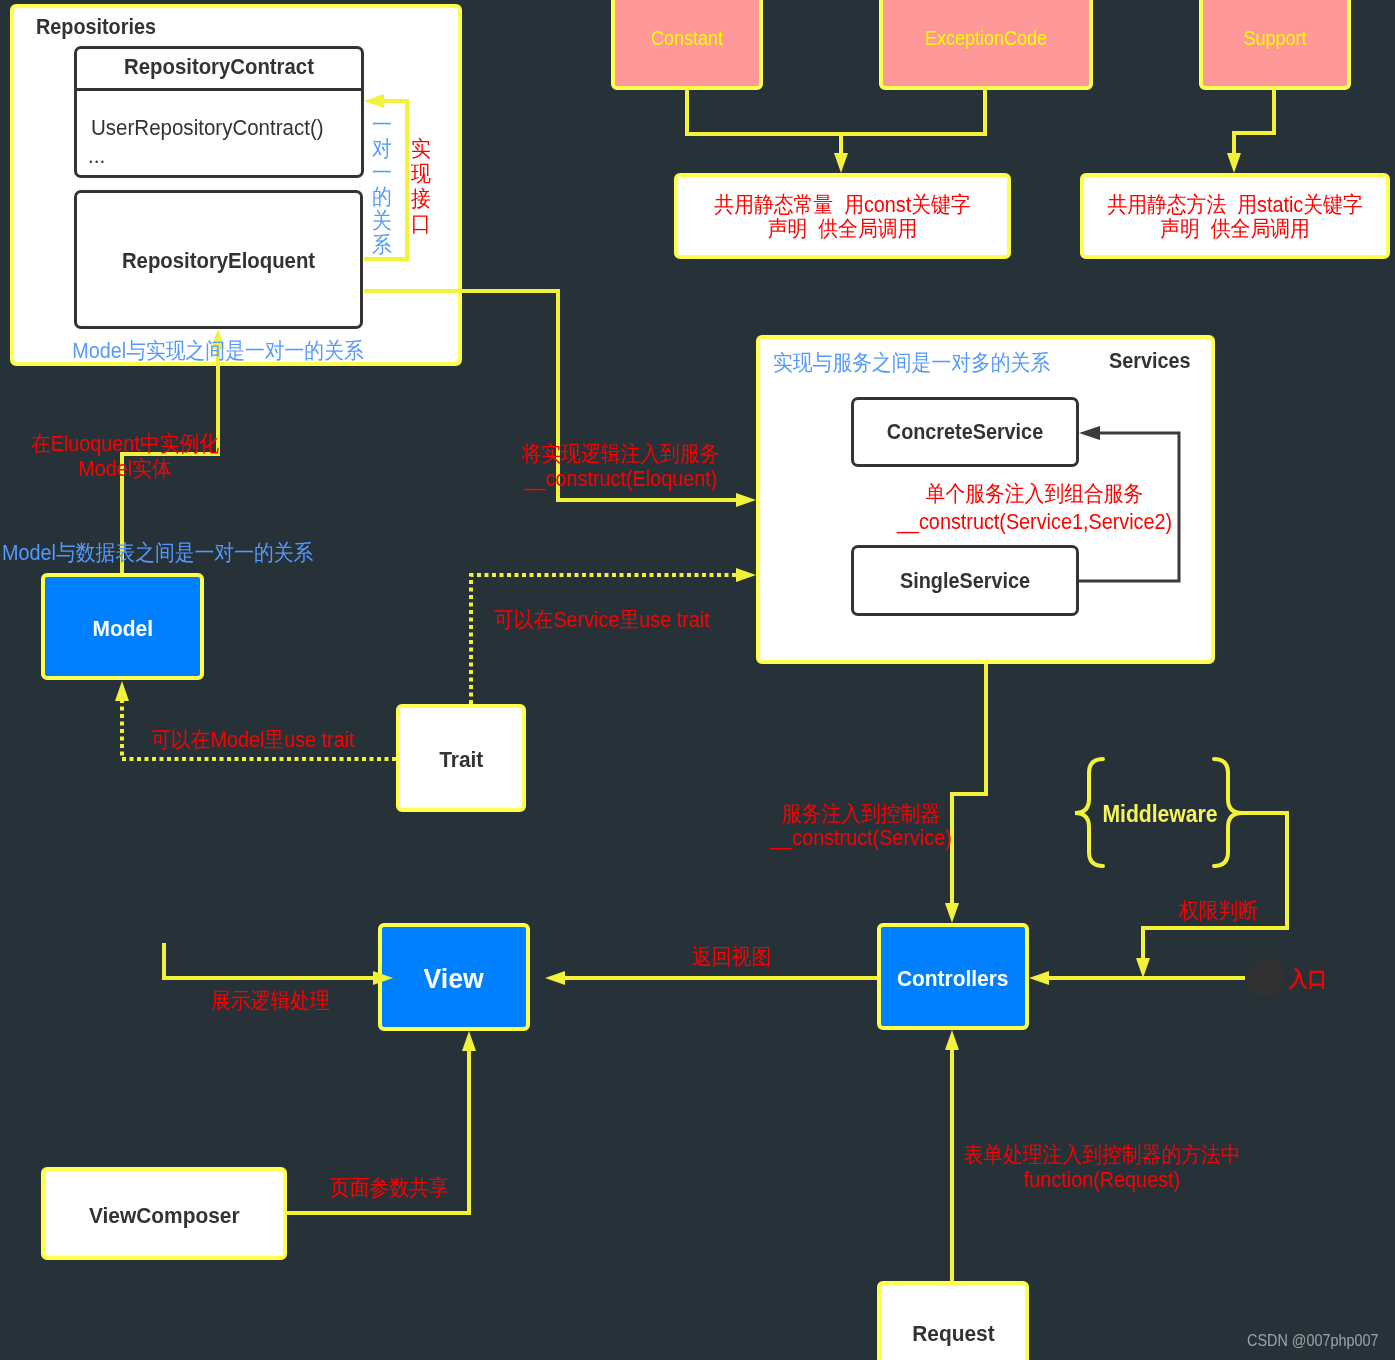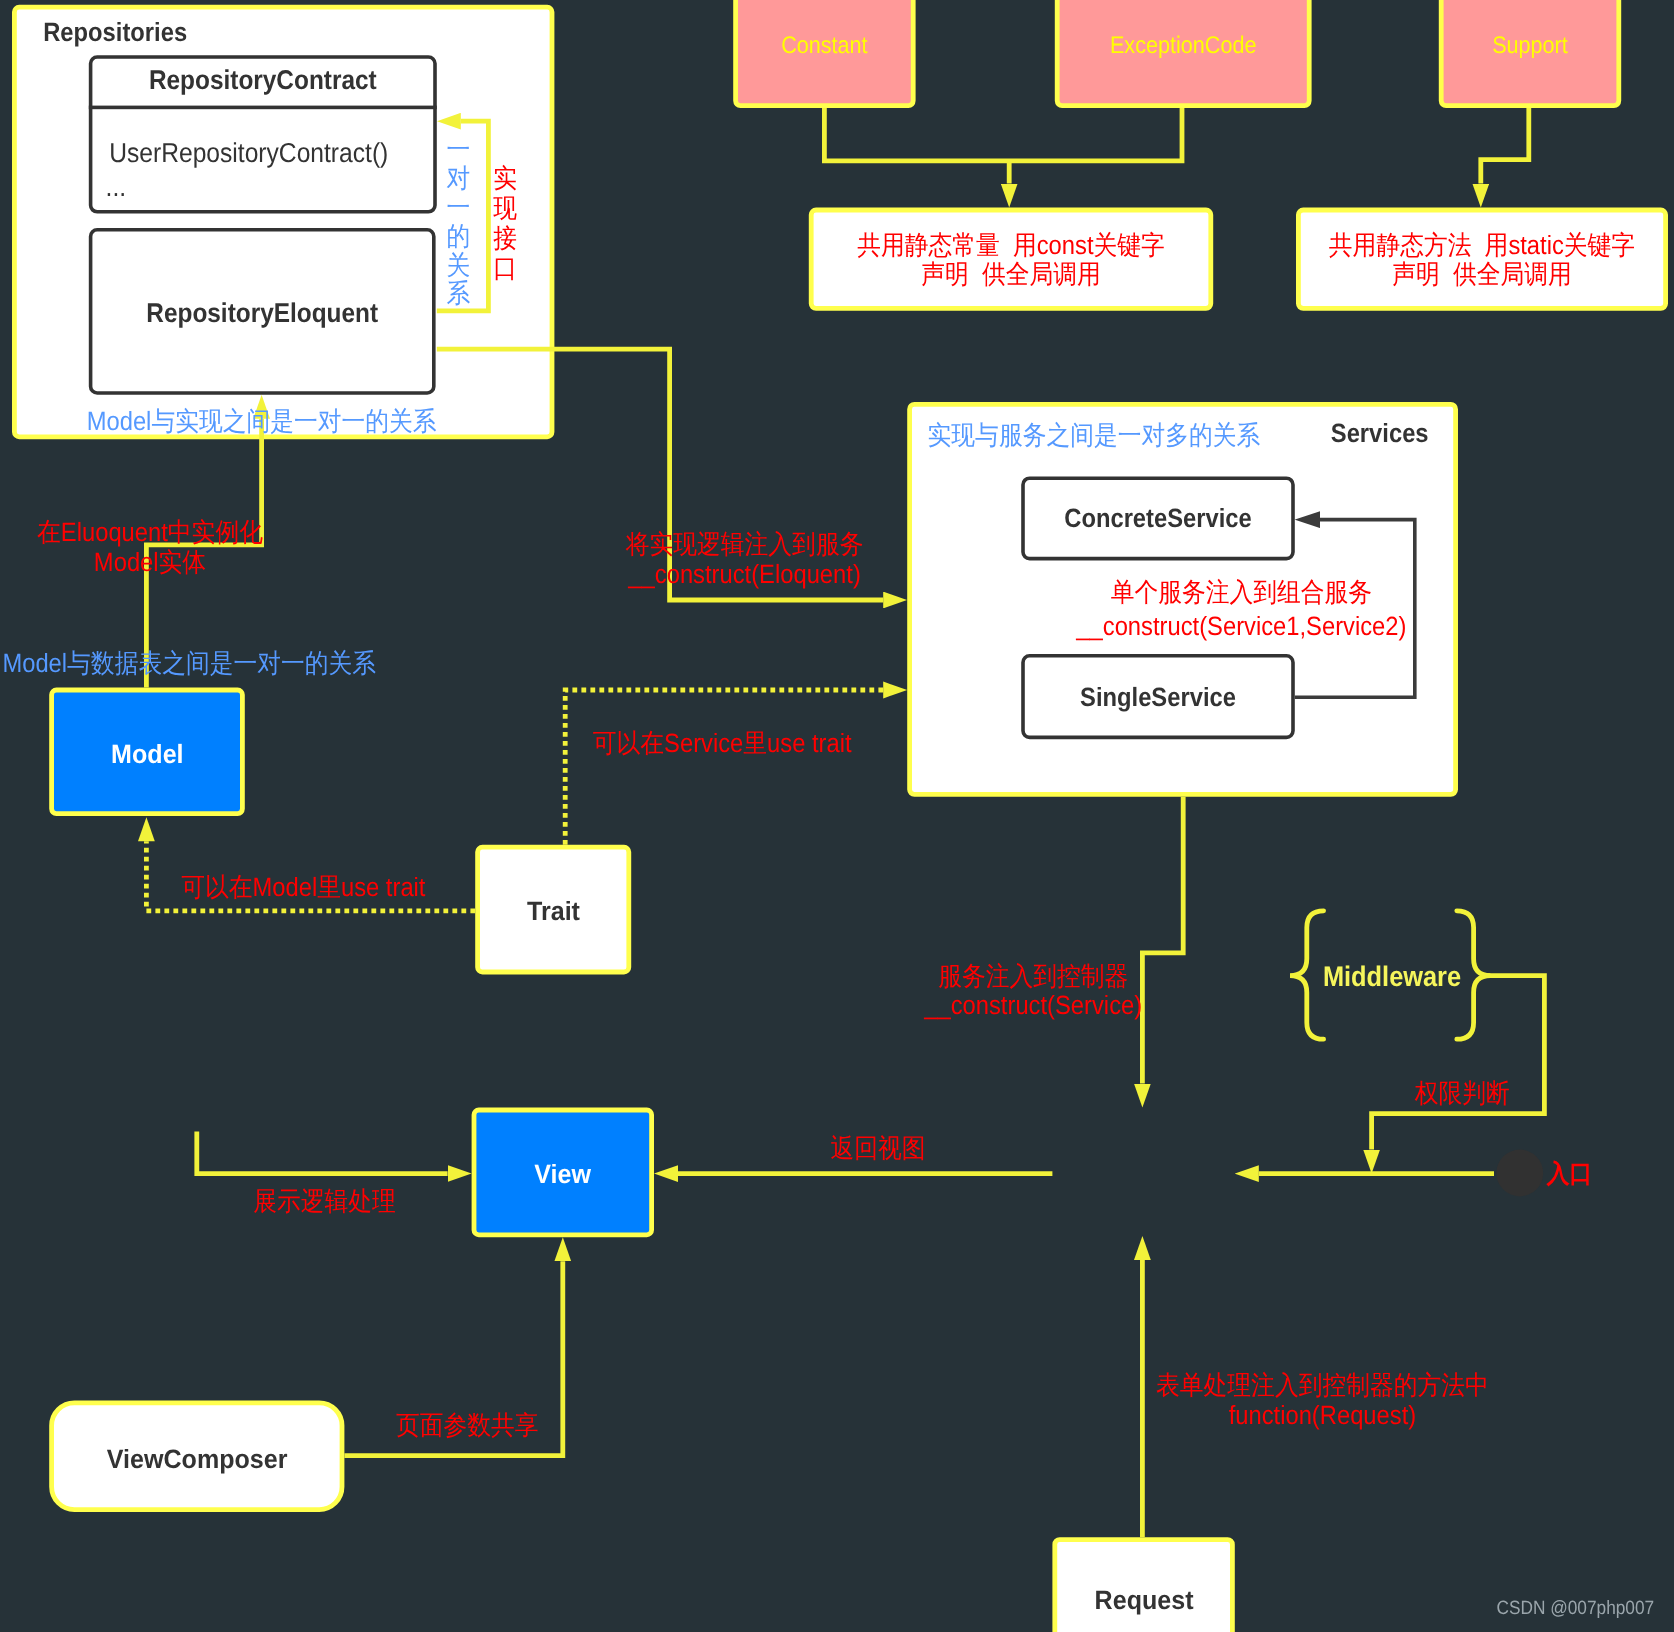--- a/index.html
+++ b/index.html
@@ -139,25 +139,28 @@
 
 <div class="lbl red ctr" style="left:872px;top:481px;width:325px;font-size:22px;">单个服务注入到组合服务</div>
 <div class="lbl red ctr" style="left:872px;top:509px;width:325px;font-size:22px;">__construct(Service1,Service2)</div>
 
 <div class="box ybox blue" style="left:41px;top:573px;width:163px;height:107px;font-size:22px;">
   <span>Model</span>
 </div>
 <div class="box ybox plain" style="left:396px;top:704px;width:130px;height:108px;font-size:22px;">
   <span>Trait</span>
 </div>
-<div class="box ybox blue" style="left:393px;top:923px;width:152px;height:108px;font-size:22px;">
+<div class="box ybox blue" style="left:378px;top:923px;width:152px;height:108px;font-size:28px;">
   <span>View</span>
 </div>
-<div class="box ybox plain" style="left:41px;top:1167px;width:246px;height:93px;font-size:22px;border-radius:21px;">
+<div class="box ybox plain" style="left:41px;top:1167px;width:246px;height:93px;font-size:22px;">
   <span>ViewComposer</span>
+</div>
+<div class="box ybox blue" style="left:877px;top:923px;width:152px;height:107px;font-size:22px;">
+  <span>Controllers</span>
 </div>
 <div class="box ybox plain" style="left:877px;top:1281px;width:152px;height:119px;font-size:22px;align-items:flex-start;padding-top:34px;">
   <span>Request</span>
 </div>
 
 <div class="lbl ylw ctr" style="left:1060px;top:800px;width:200px;font-size:23.5px;">Middleware</div>
 
 <div style="position:absolute;left:1247px;top:958px;width:39px;height:39px;border-radius:50%;background:#313131;"></div>
 <div class="lbl red lft" style="left:1289px;top:966px;font-size:21px;font-weight:bold;">入口</div>
 

